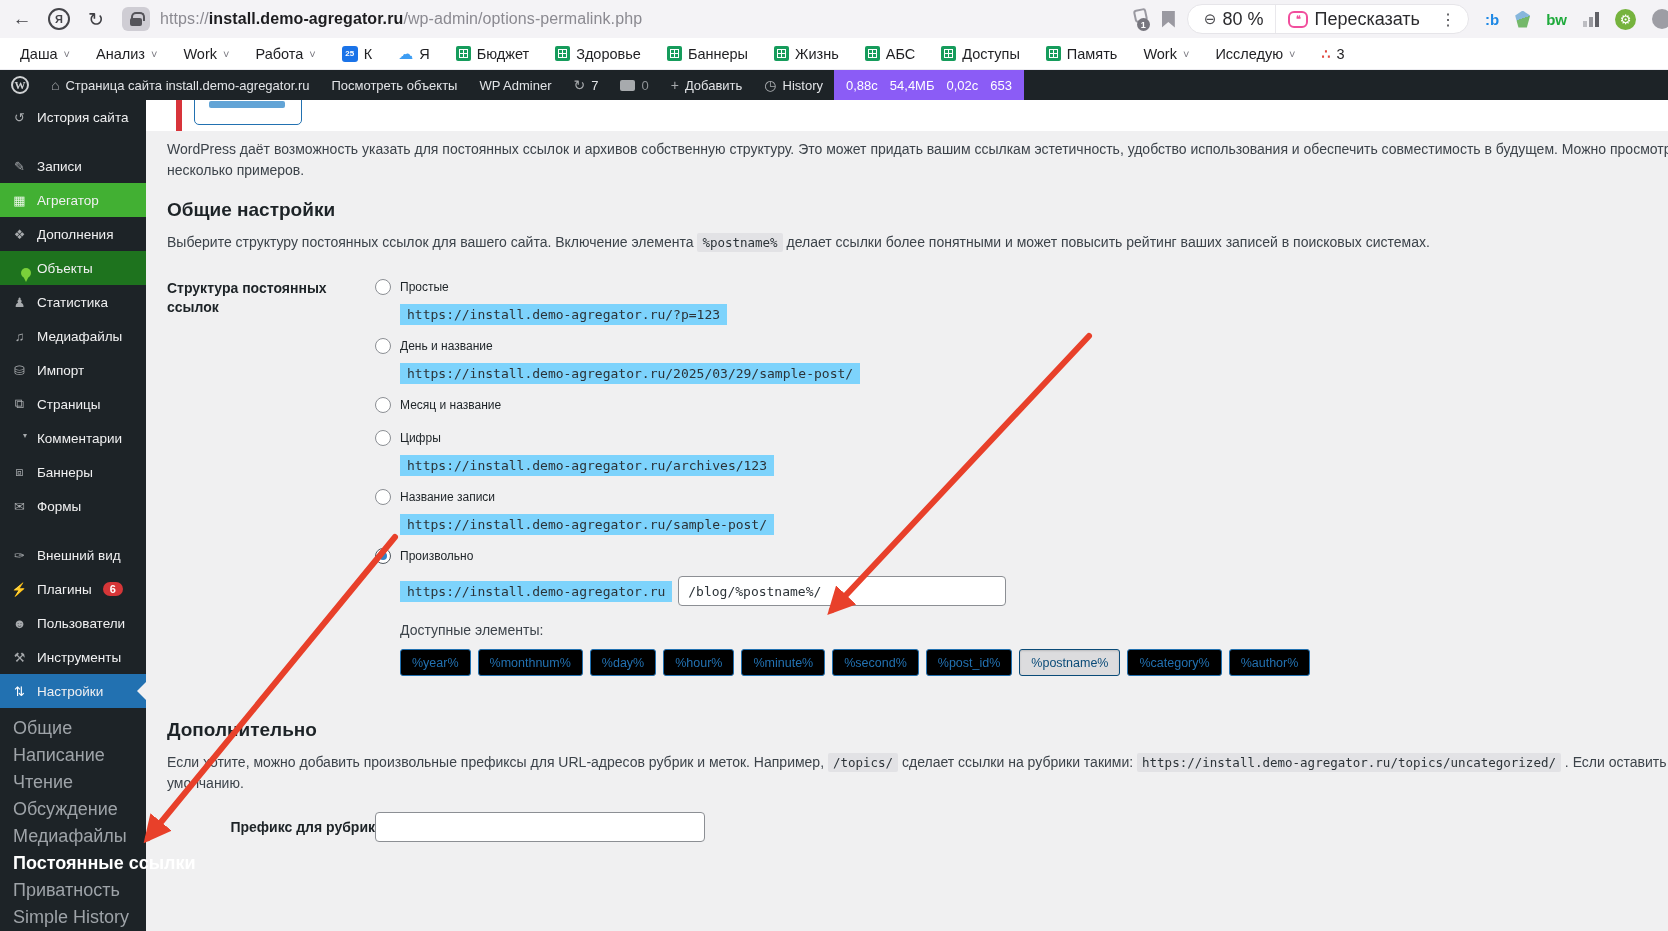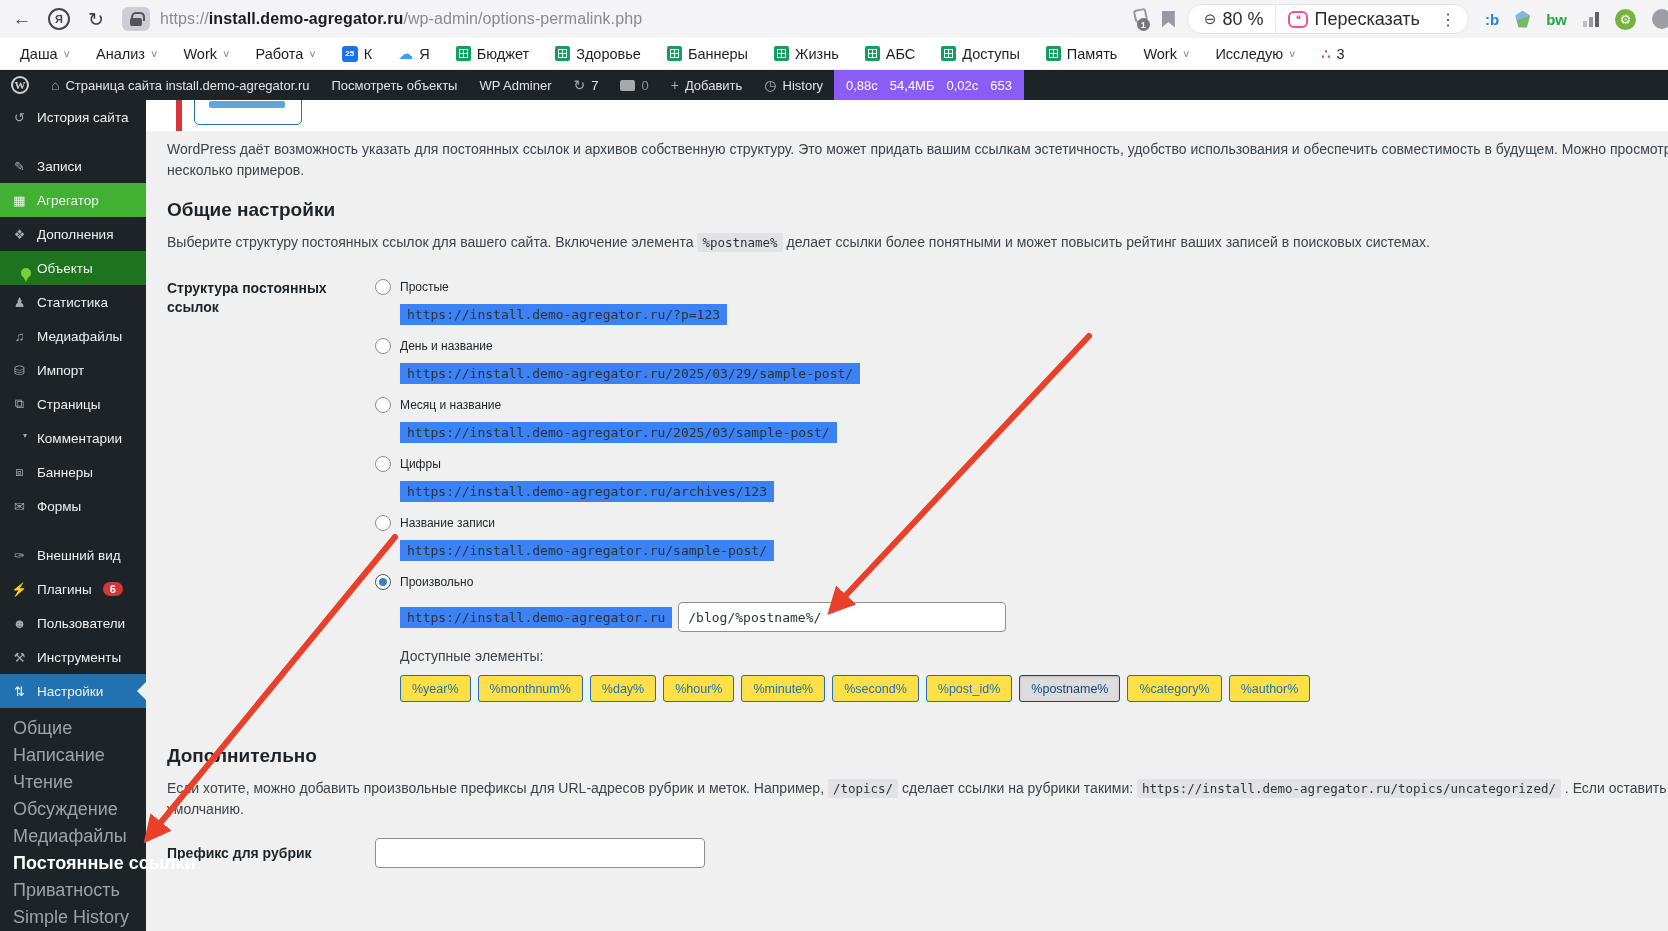--- a/index.html
+++ b/index.html
@@ -125,33 +125,33 @@
   .form-table { display:flex; margin:24px 0 0 21px; }
   .ft-label { width:208px; font-size:14px; font-weight:bold; color:#1d2327; line-height:19px; padding-top:2px; }
   .opts { flex:1; }
   .opt { margin-bottom:13px; }
   .opt-radio-row { display:flex; align-items:center; gap:9px; height:20px; }
   .radio { width:16px; height:16px; border:1px solid #8c8f94; border-radius:50%; background:#fff; flex:0 0 16px; }
   .radio.checked { border-color:#50575e; display:flex; align-items:center; justify-content:center; }
   .radio.checked::after { content:""; width:8px; height:8px; border-radius:50%; background:#3582c4; }
   .opt-label { font-size:12px; color:#1d2327; }
   .opt-code { margin:8px 0 0 25px; }
-  code.example { font-family:"DejaVu Sans Mono", monospace; font-size:13px; background:#3b82f6;
+  code.example { font-family:"DejaVu Sans Mono", monospace; font-size:13px; background:#7dd3fc;
     padding:3px 7px; color:#2c3338; }
   .custom-row { display:flex; align-items:center; gap:6px; margin:10px 0 5px 25px; }
   .perma-input { width:328px; height:30px; border:1px solid #8c8f94; border-radius:4px; background:#fff;
     font-family:"DejaVu Sans Mono", monospace; font-size:13px; color:#2c3338; padding:0 9px; }
   .avail { margin:16px 0 0 25px; font-size:14px; }
   .tags-row { display:flex; gap:7px; margin:11px 0 0 25px; }
-  .tag-btn { height:27px; padding:0 11px; background:#fde047; border:1px solid #2271b1; border-radius:3px;
+  .tag-btn { height:27px; padding:0 11px; background:#000000; border:1px solid #2271b1; border-radius:3px;
     color:#2271b1; font-size:12.5px; display:flex; align-items:center; cursor:pointer; white-space:nowrap; }
   .tag-btn.active { background:#dcdcde; border-color:#0a4b78; color:#0a4b78;
     box-shadow:inset 0 1px 2px rgba(0,0,0,.15); }
   .bottom-row { display:flex; align-items:flex-start; margin:18px 0 0 21px; }
-  .bottom-row .ft-label { padding-top:6px; }
+  .bottom-row .ft-label { padding-top:6px;text-align:right; }
   .base-input { width:330px; height:30px; border:1px solid #8c8f94; border-radius:4px; background:#fff;
     font-size:13px; padding:0 9px; }
 
   
   .arrows { position:absolute; left:0; top:0; width:1668px; height:931px; z-index:50; pointer-events:none; }
 </style>
 </head>
 <body>
 
 <div class="browser-bar">
@@ -416,21 +416,20 @@
             <span class="radio"></span>
             <span class="opt-label">День и название</span>
           </div>
         <div class="opt-code"><code class="example">https://install.demo-agregator.ru/2025/03/29/sample-post/</code></div>
       </div>
       <div class="opt">
         <div class="opt-radio-row">
             <span class="radio"></span>
             <span class="opt-label">Месяц и название</span>
           </div>
-        <div class="opt-code"><code class="example">https://install.demo-agregator.ru/2025/03/sample-post/</code></div>
       </div>
       <div class="opt">
         <div class="opt-radio-row">
             <span class="radio"></span>
             <span class="opt-label">Цифры</span>
           </div>
         <div class="opt-code"><code class="example">https://install.demo-agregator.ru/archives/123</code></div>
       </div>
       <div class="opt">
         <div class="opt-radio-row">

